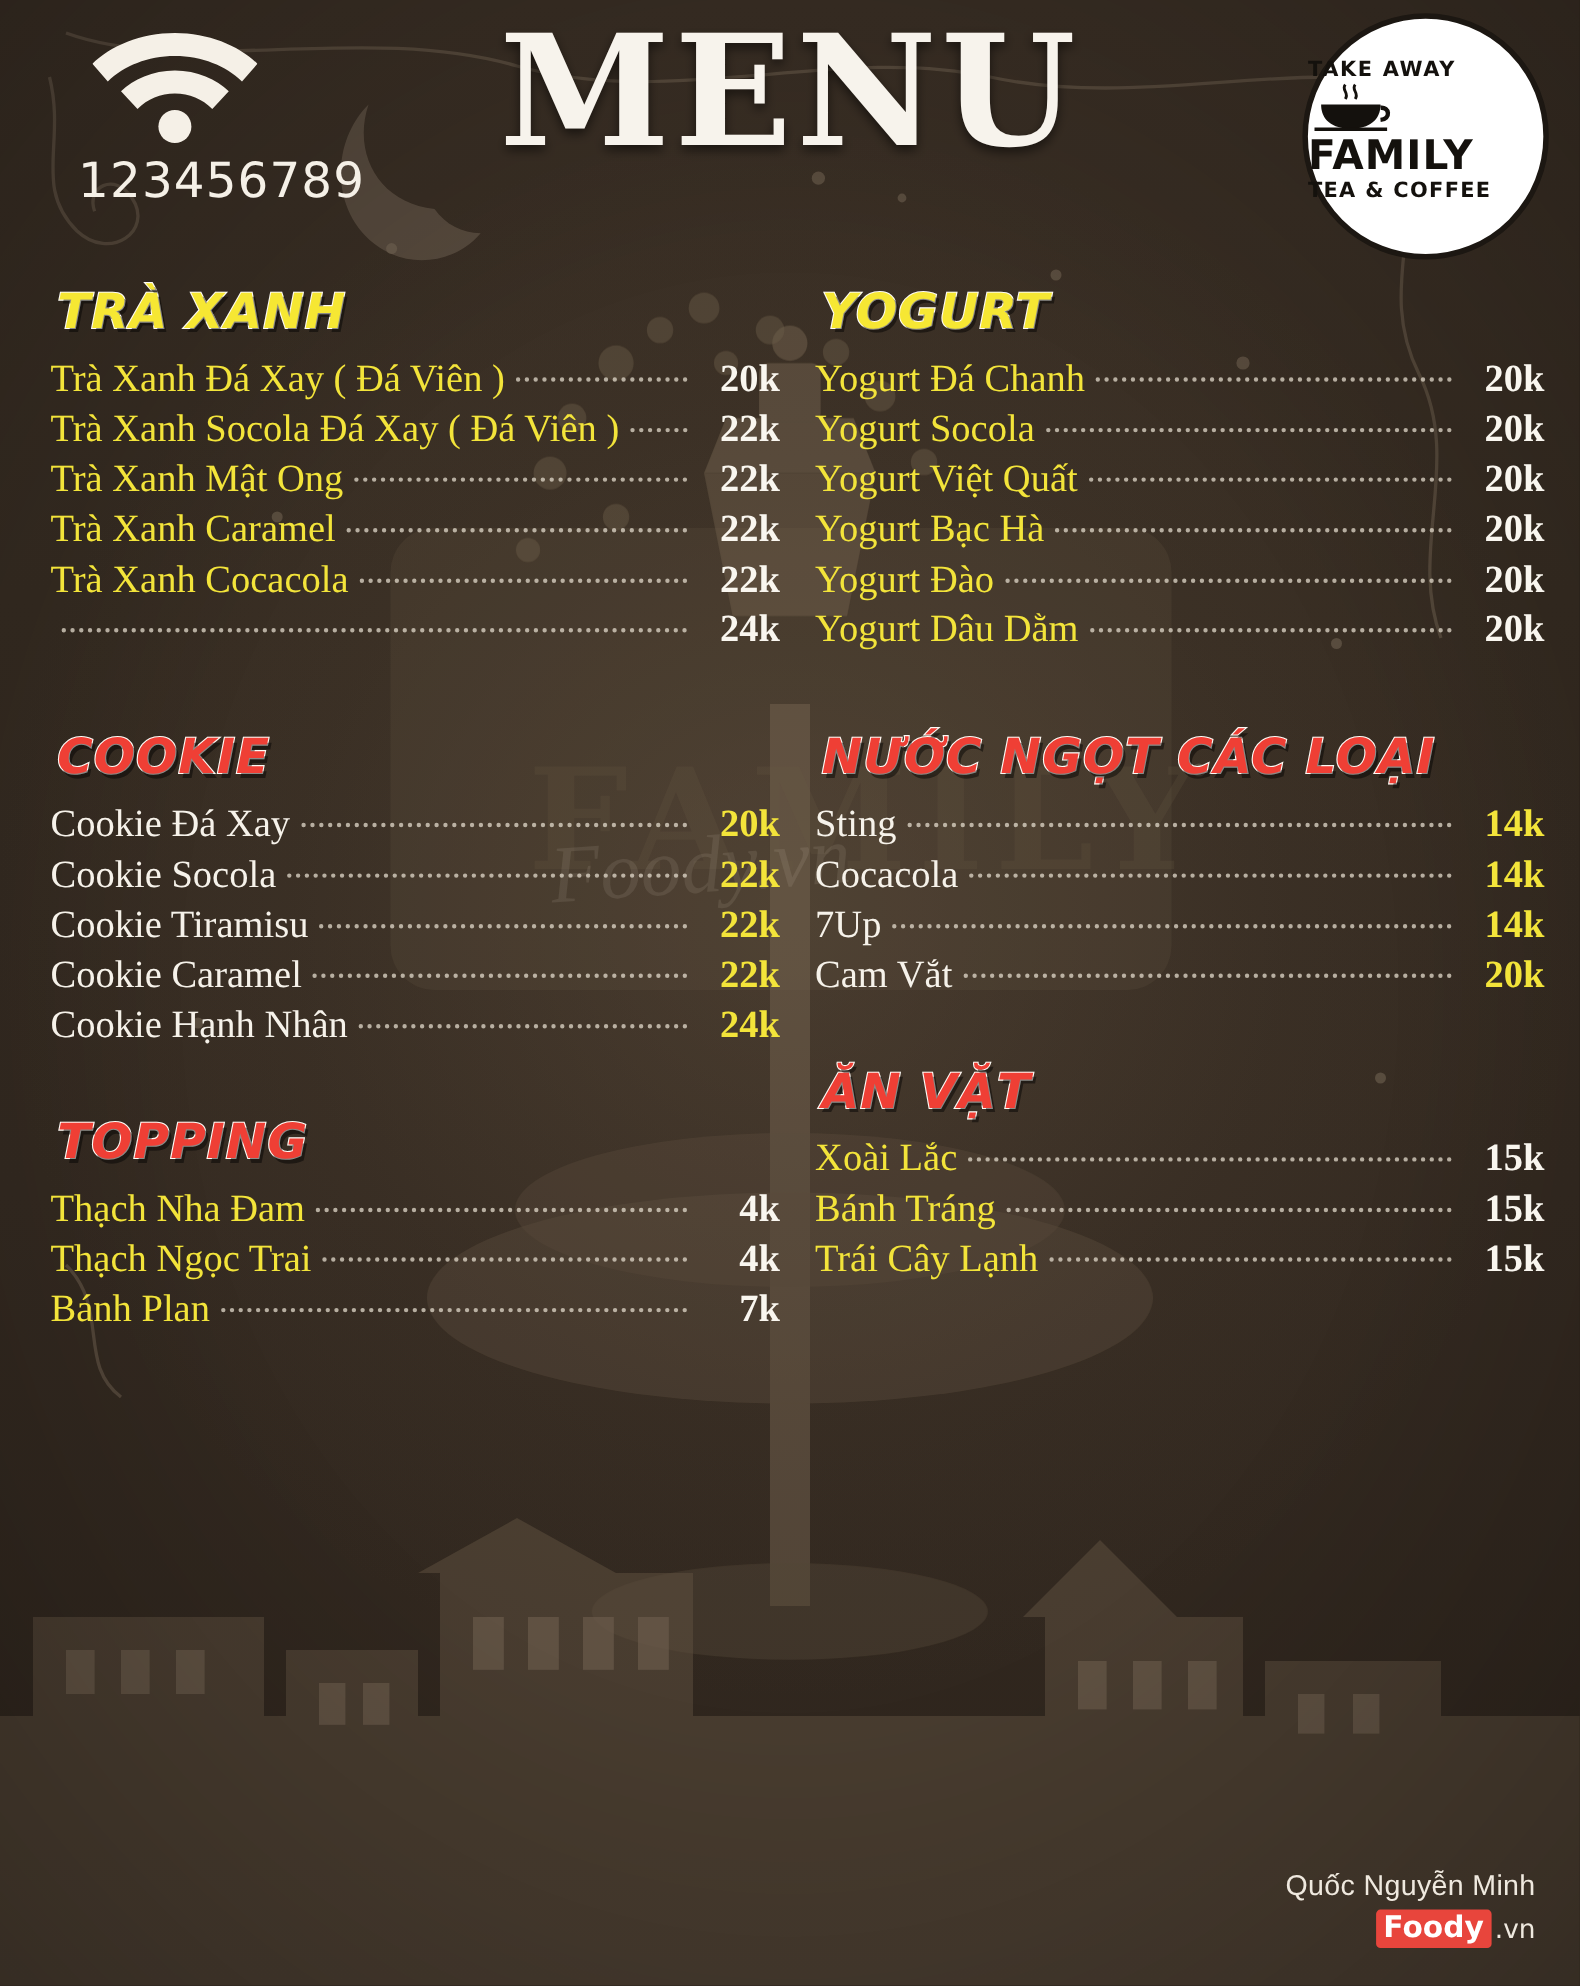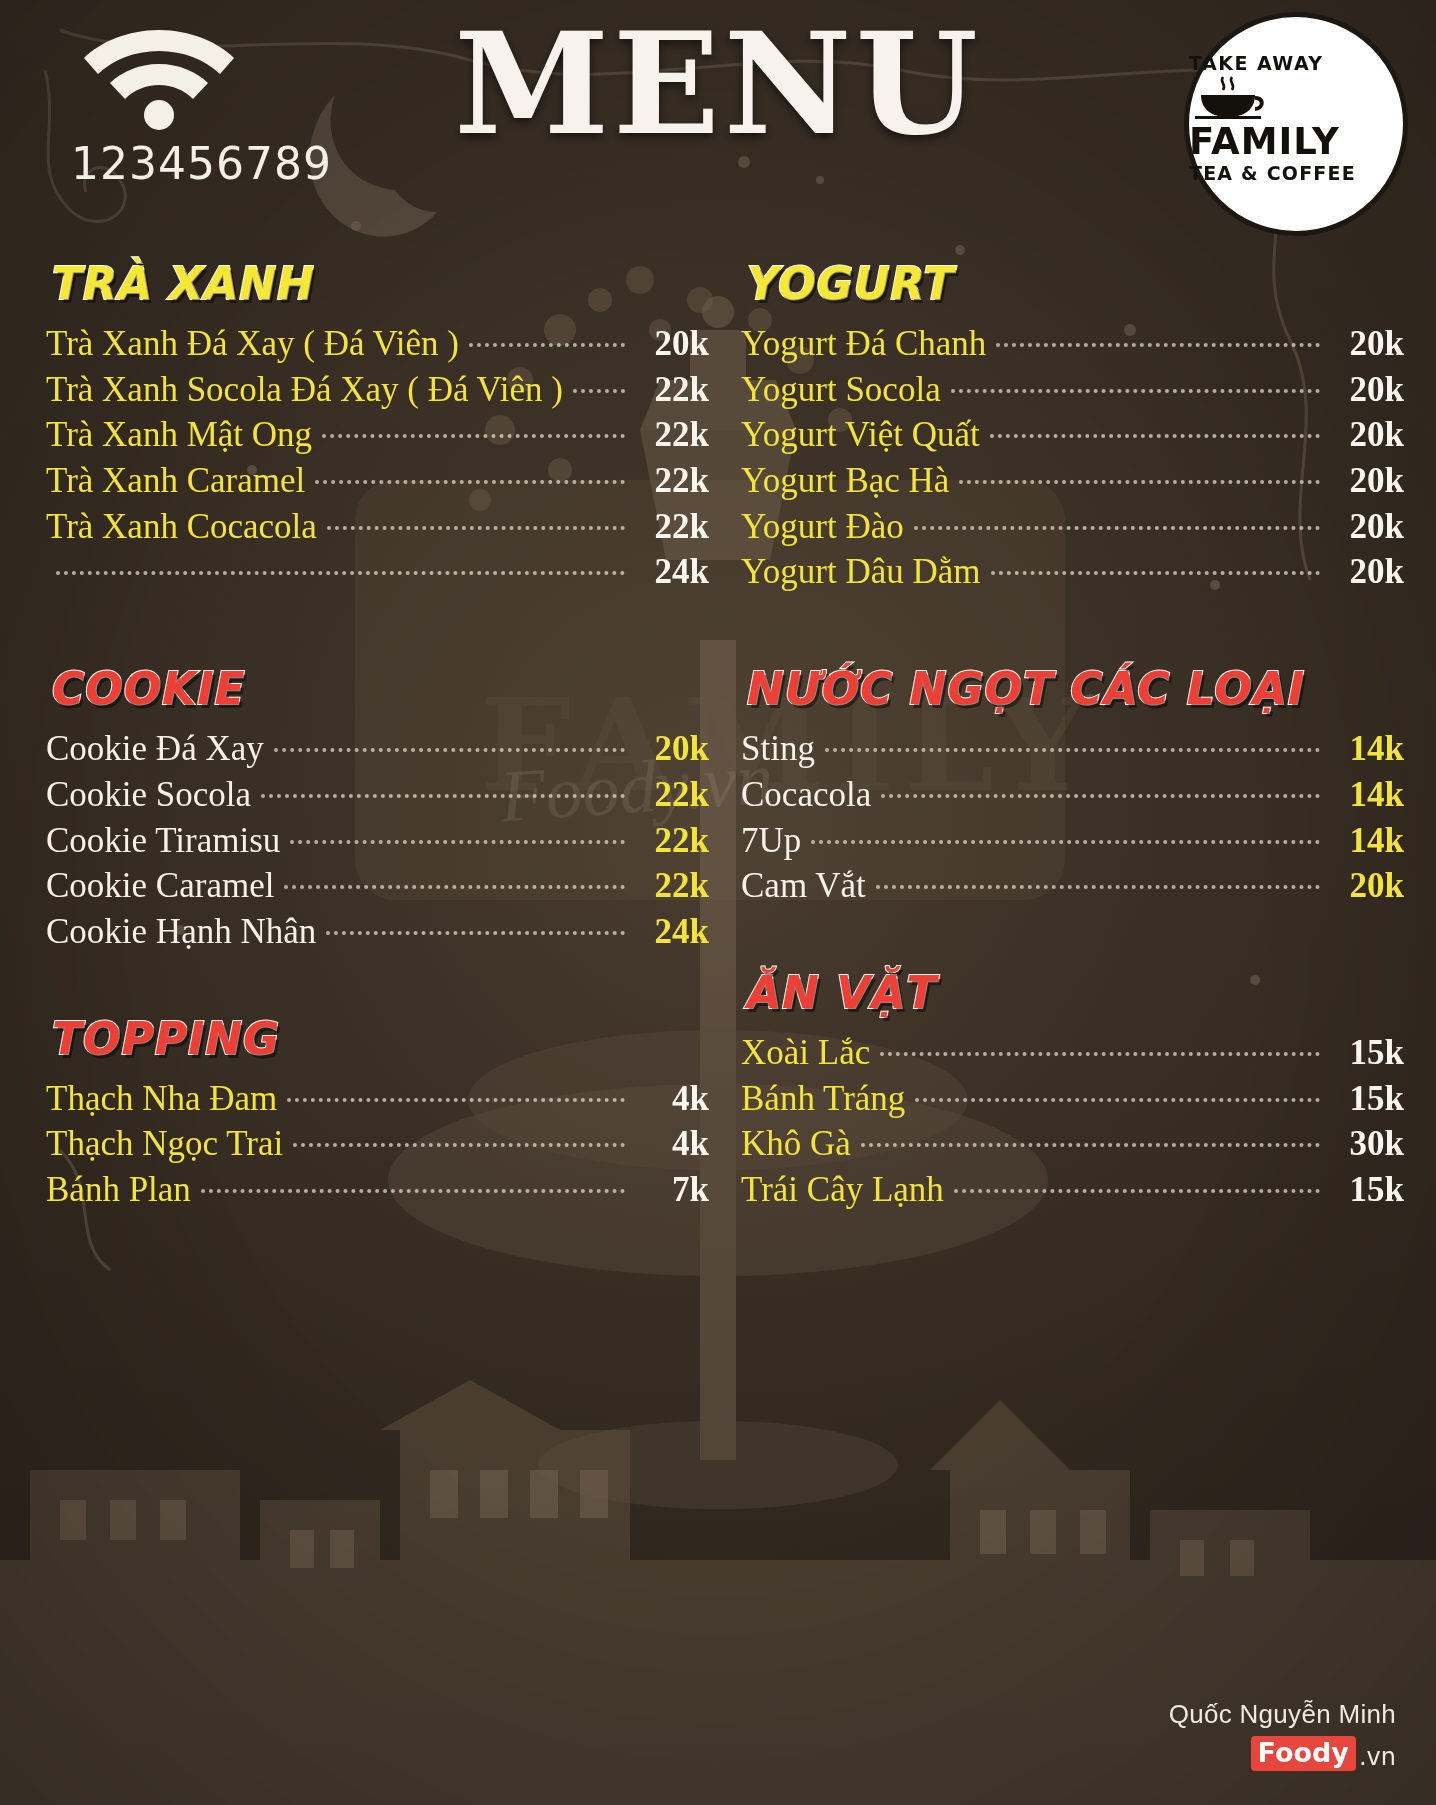--- a/index.html
+++ b/index.html
@@ -179,21 +179,21 @@
     font-family: "Liberation Sans", sans-serif;
   }
   .credit-name {
     color: #efe9df;
     font-size: 26px;
     letter-spacing: 0.3px;
   }
   .credit-foody {
     margin-top: 6px;
     display: inline-flex;
-    align-items: flex-end;
+    align-items: center;
     margin-left: 19px;
   }
   .foody-mark {
     background: #e8453c;
     color: #ffffff;
     font-weight: bold;
     font-size: 27px;
     padding: 1px 7px 3px 7px;
     border-radius: 4px;
     font-family: "DejaVu Sans", sans-serif;
@@ -504,25 +504,20 @@
           <span class="name name-yellow">Xoài Lắc</span>
           <span class="dots"></span>
           <span class="price price-white">15k</span>
         </div>
         <div class="row">
           <span class="name name-yellow">Bánh Tráng</span>
           <span class="dots"></span>
           <span class="price price-white">15k</span>
         </div>
         <div class="row">
-          <span class="name name-yellow">Khô Gà</span>
-          <span class="dots"></span>
-          <span class="price price-white">30k</span>
-        </div>
-        <div class="row">
           <span class="name name-yellow">Trái Cây Lạnh</span>
           <span class="dots"></span>
           <span class="price price-white">15k</span>
         </div>
       </div>
     </div>
   </div>
 
   <div class="credit">
     <div class="credit-name">Quốc Nguyễn Minh</div>

